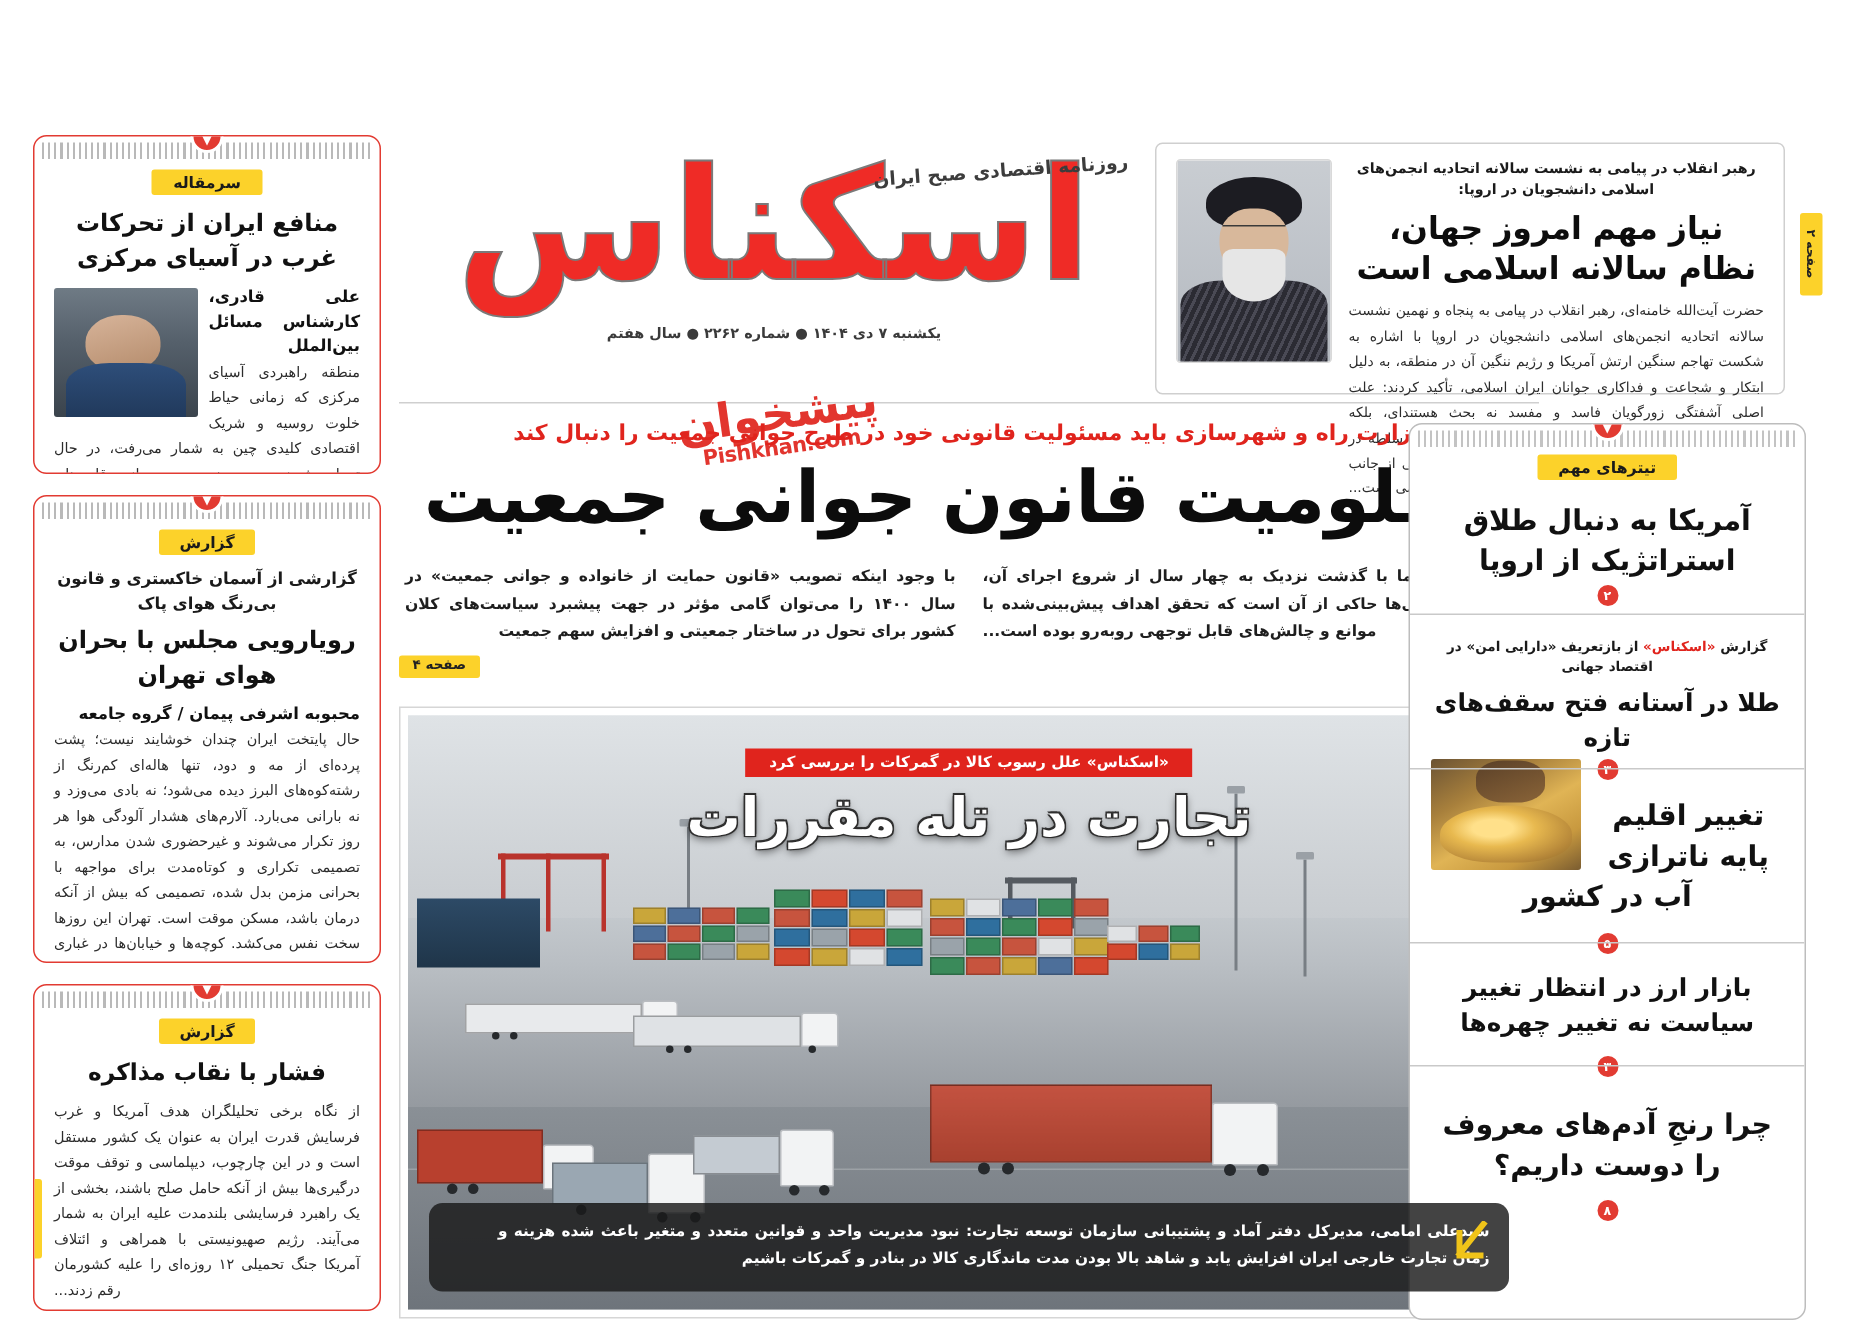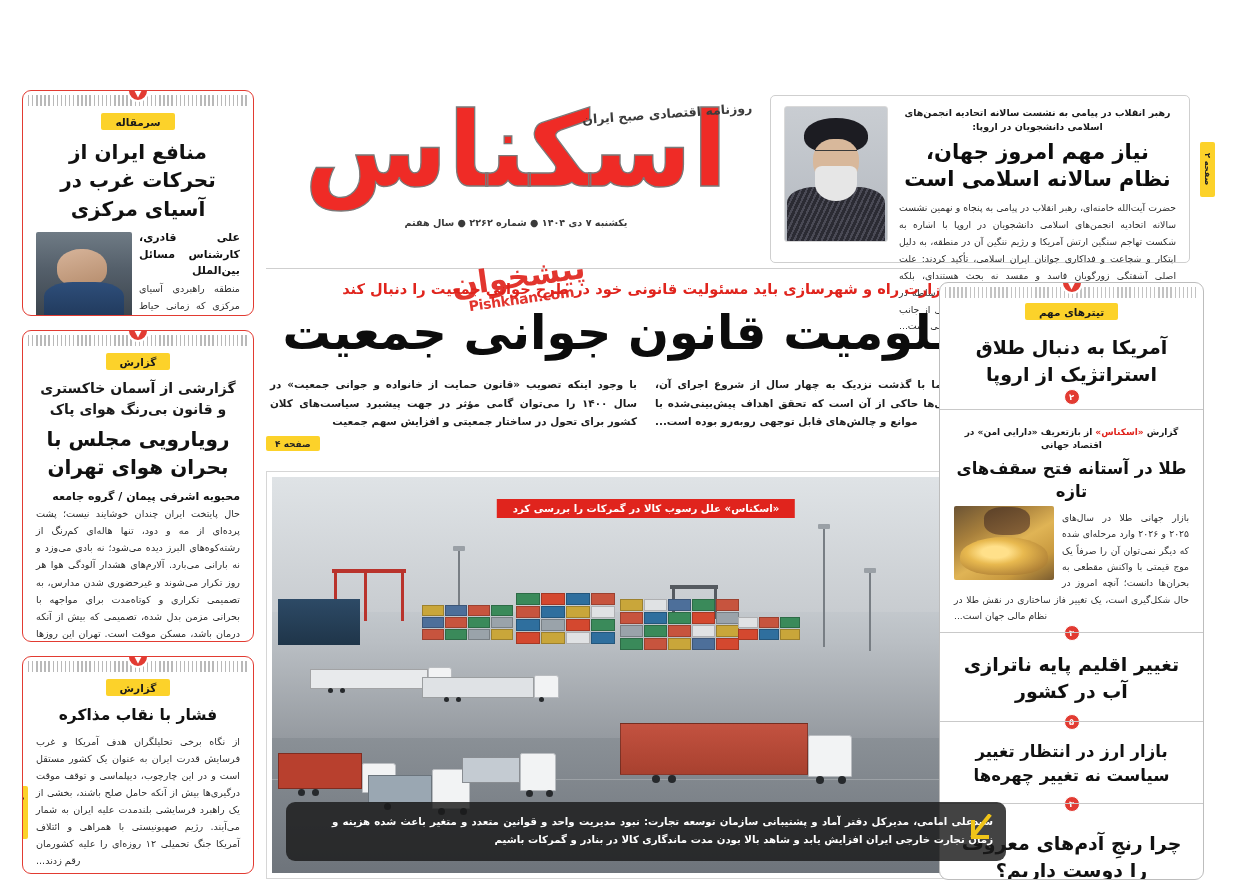--- a/index.html
+++ b/index.html
@@ -44,25 +44,25 @@
     border: 2px solid #fff;
   }
   .badge {
     display: block; margin: 6px auto 8px auto; width: fit-content;
     background: #fcd22a; color: #1a1a1a;
     font-size: 10.5px; font-weight: bold;
     padding: 2.5px 14px; border-radius: 2px;
     letter-spacing: -0.2px;
   }
   .side-kicker {
-    font-size: 14px; font-weight: bold; color: #1a1a1a;
+    font-size: 11px; font-weight: bold; color: #1a1a1a;
     text-align: center; line-height: 1.5; margin-bottom: 5px;
   }
   .side-title {
-    font-size: 20px; font-weight: bold; color: #111;
+    font-size: 16px; font-weight: bold; color: #111;
     text-align: center; line-height: 1.42; margin-bottom: 7px;
     letter-spacing: -0.3px;
   }
   .side-title.sm { font-size: 15.5px; }
   .side-byline {
     font-size: 11px; font-weight: bold; color: #111;
     line-height: 1.5; text-align: justify; text-align-last: right;
   }
   .side-body {
     font-size: 9.6px; color: #2c2c2c; line-height: 1.78;
@@ -542,20 +542,21 @@
         <div class="truck" style="left:348px; top:246px;">
           <div class="trailer" style="left:0; top:0; width:188px; height:52px; background:linear-gradient(to bottom,#c35240,#a8412f);"></div>
           <div class="cab" style="left:188px; top:12px; width:44px; height:42px;"></div>
           <div class="wheel" style="left:32px; top:52px; width:8px; height:8px;"></div>
           <div class="wheel" style="left:48px; top:52px; width:8px; height:8px;"></div>
           <div class="wheel" style="left:196px; top:53px; width:8px; height:8px;"></div>
           <div class="wheel" style="left:218px; top:53px; width:8px; height:8px;"></div>
         </div>
 
         <div class="photo-banner">«اسکناس» علل رسوب کالا در گمرکات را بررسی کرد</div>
+        <div class="photo-title">تجارت در تله مقررات</div>
 
         <div class="photo-caption">
           <svg class="cap-arrow" viewBox="0 0 26 30">
             <path d="M22 2 L6 22 M6 8 L6 23 L20 23" stroke="#f0c419" stroke-width="4" fill="none" stroke-linecap="square"></path>
           </svg>
           <span>سید‌علی امامی، مدیرکل دفتر آماد و پشتیبانی سازمان توسعه تجارت: نبود مدیریت واحد و قوانین متعدد و متغیر باعث شده هزینه و زمان تجارت خارجی ایران افزایش یابد و شاهد بالا بودن مدت ماندگاری کالا در بنادر و گمرکات باشیم</span>
         </div>
       </div>
     </div>
   </div>
@@ -567,21 +568,20 @@
 
     <div class="rc-item" style="padding-top:14px;">
       <div class="rc-title">آمریکا به دنبال طلاق استراتژیک از اروپا</div>
       <div class="rc-bottomnum">۲</div>
     </div>
 
     <div class="rc-item" style="padding-top:16px;margin-top:13px;">
       <div class="rc-kicker"><span>گزارش </span><span class="hl">«اسکناس»</span><span> از بازتعریف «دارایی امن» در اقتصاد جهانی</span></div>
       <div class="rc-title sm">طلا در آستانه فتح سقف‌های تازه</div>
       <div class="gold-photo"></div>
-      <div class="rc-body">بازار جهانی طلا در سال‌های ۲۰۲۵ و ۲۰۲۶ وارد مرحله‌ای شده که دیگر نمی‌توان آن را صرفاً یک موج قیمتی با واکنش مقطعی به بحران‌ها دانست؛ آنچه امروز در حال شکل‌گیری است، یک تغییر فاز ساختاری در نقش طلا در نظام مالی جهان است...</div>
       <div class="rc-bottomnum">۳</div>
     </div>
 
     <div class="rc-item" style="padding-top:18px; padding-bottom:16px;">
       <div class="rc-title">تغییر اقلیم پایه ناترازی آب در کشور</div>
       <div class="rc-bottomnum">۵</div>
     </div>
 
     <div class="rc-item" style="padding-top:18px; padding-bottom:16px;">
       <div class="rc-title sm">بازار ارز در انتظار تغییر سیاست نه تغییر چهره‌ها</div>

